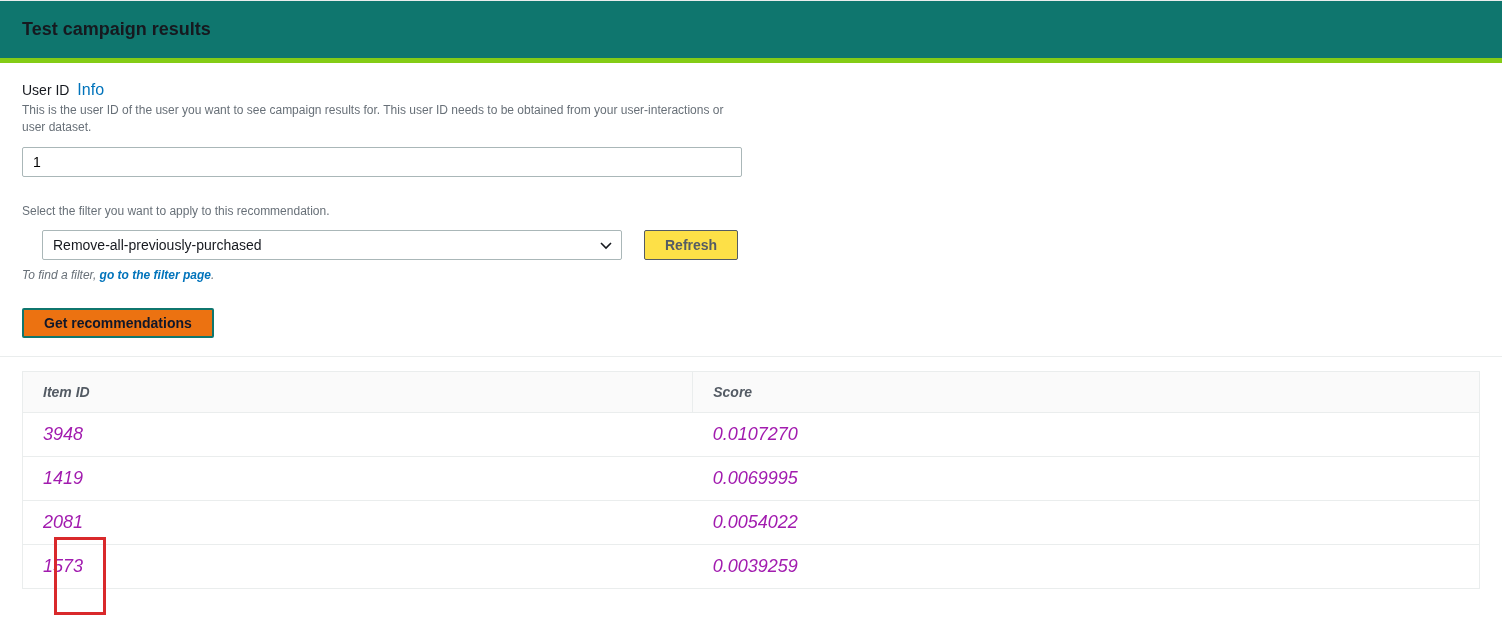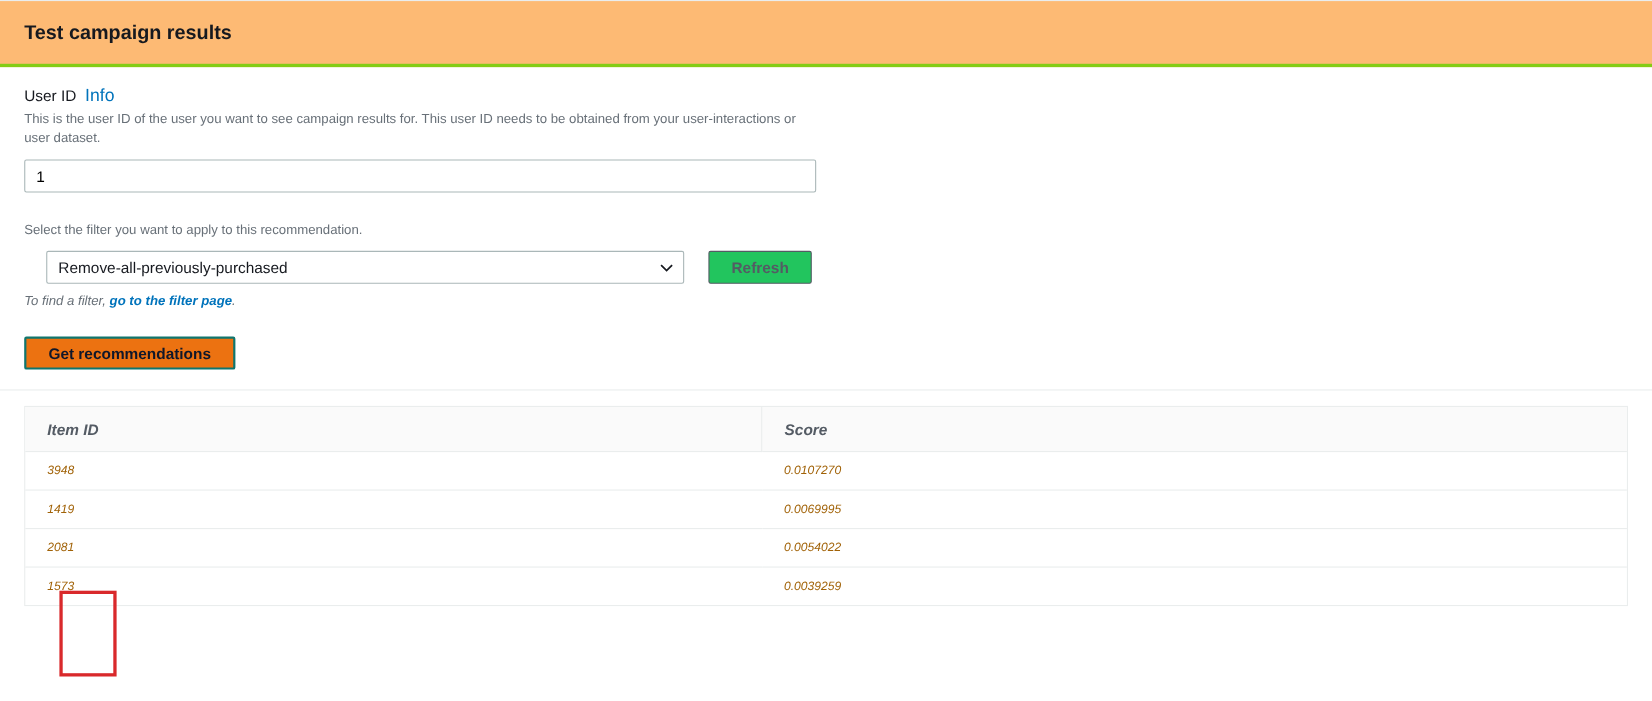--- a/index.html
+++ b/index.html
@@ -3,23 +3,23 @@
   <meta charset="utf-8">
   <style>
     * { box-sizing: border-box; margin: 0; padding: 0; }
     body {
       font-family: "Amazon Ember", "Helvetica Neue", Arial, sans-serif;
       font-size: 14px;
       color: #16191f;
       background: #ffffff;
     }
     .header {
-      background: #fdba74;
+      background: #0f766e;
       border-top: 1px solid #eaeded;
-      border-bottom: 3px solid #84cc16;
+      border-bottom: 5px solid #84cc16;
       padding: 18px 22px;
     }
     .header h1 {
       font-size: 18px;
       font-weight: 700;
       color: #16191f;
     }
     .form-section {
       padding: 18px 22px 0 22px;
     }
@@ -89,21 +89,21 @@
       padding: 0 20px;
       font-size: 14px;
       font-weight: 700;
       border-radius: 2px;
       cursor: pointer;
       display: inline-flex;
       align-items: center;
       justify-content: center;
     }
     .btn-secondary {
-      background: #22c55e;
+      background: #fde047;
       border: 1px solid #545b64;
       color: #545b64;
     }
     .btn-primary {
       background: #ec7211;
       border: 2px solid #0f766e;
       color: #0f172a;
     }
     .filter-hint {
       font-size: 12px;
@@ -138,22 +138,22 @@
       text-align: left;
       font-size: 14px;
       font-weight: 700;
       color: #545b64;
       padding: 12px 20px;
       border-bottom: 1px solid #eaeded;
     }
     th.col-item { width: 46%; border-right: 1px solid #eaeded; }
     td {
       padding: 11px 20px;
-      font-size: 11px;
-      color: #a16207;
+      font-size: 18px;
+      color: #a21caf;
       border-bottom: 1px solid #eaeded;
     }
     tbody tr:last-child td { border-bottom: none; }
     .highlight-box {
       position: absolute;
       border: 3px solid #d9292b;
       left: 54px;
       top: 537px;
       width: 52px;
       height: 78px;

